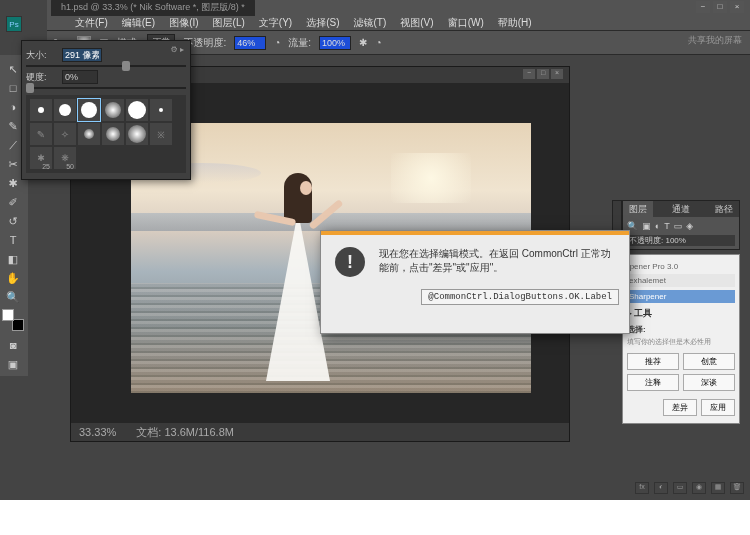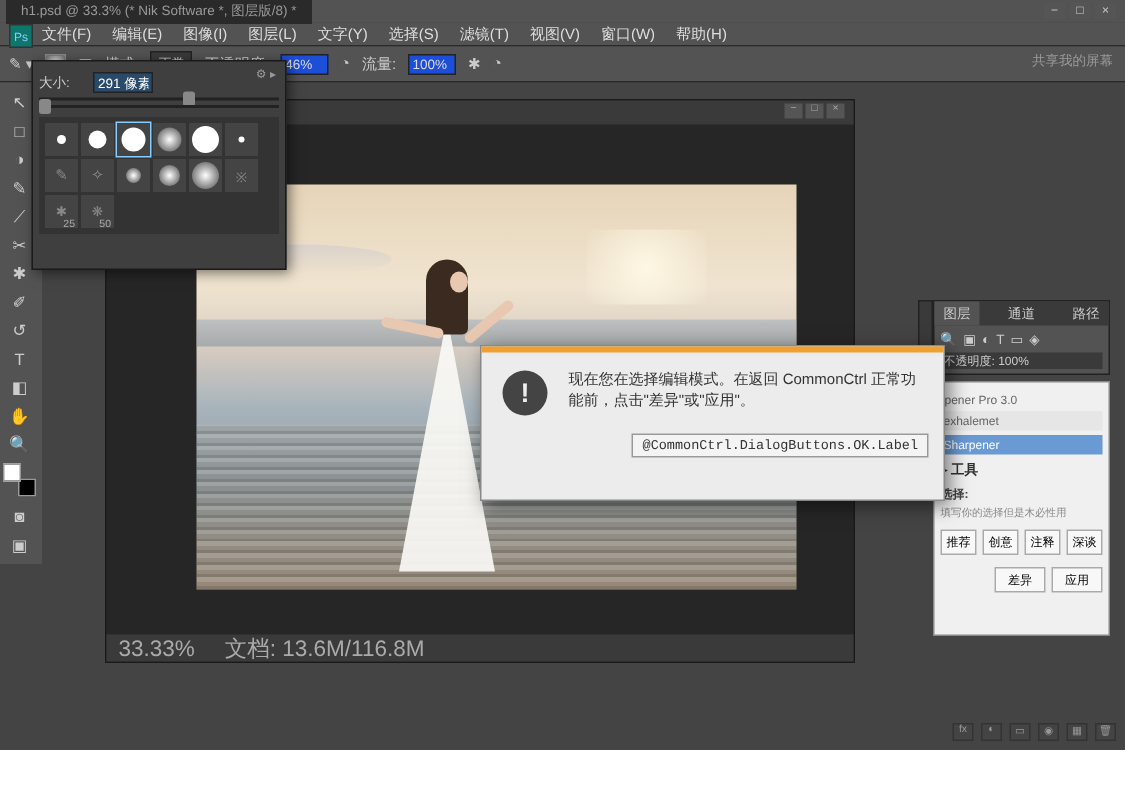--- a/index.html
+++ b/index.html
@@ -1,17 +1,17 @@
 <!DOCTYPE html>
 <html><head>
 <meta charset="utf-8">
 <style>
 * { margin: 0; padding: 0; box-sizing: border-box; font-family: "Microsoft YaHei", sans-serif; }
 body { background: #fff; width: 750px; height: 535px; overflow: hidden; font-size: 10px; color: #ccc; }
-.app { position: relative; width: 750px; height: 500px; background: #444; }
+.app { position: relative; width: 750px; height: 500px; background: #444; padding-left: 47px; }
 .tabbar { height: 15px; background: #535353; display: flex; align-items: center; font-size: 9px; color: #ddd; padding-left: 4px; }
 .tab { padding: 2px 10px; background: #3a3a3a; margin-right: 2px; border-radius: 2px 2px 0 0; }
 .tab.inactive { background: #2a2a2a; color: #999; }
 .wincontrols { position: absolute; right: 6px; top: 1px; display: flex; gap: 3px; }
 .wincontrols span { width: 14px; height: 12px; background: #555; color: #ccc; font-size: 8px; text-align: center; line-height: 12px; }
 .menubar { height: 16px; background: #535353; display: flex; align-items: center; padding-left: 28px; gap: 14px; font-size: 10px; color: #ddd; border-bottom: 1px solid #2a2a2a; }
 .ps-logo { position: absolute; left: 6px; top: 16px; width: 16px; height: 16px; background: #0f766e; color: #8cf; font-size: 8px; font-weight: normal; text-align: center; line-height: 16px; border: 1px solid #333; }
 .optbar { height: 24px; background: #535353; display: flex; align-items: center; gap: 8px; padding: 0 6px; border-bottom: 1px solid #2a2a2a; font-size: 10px; }
 .optbar .swatch { width: 14px; height: 14px; border: 1px solid #888; }
 .optbar .dd { background: #3a3a3a; border: 1px solid #222; padding: 1px 4px; font-size: 9px; }
@@ -31,21 +31,21 @@
 .sun { position: absolute; right: 60px; top: 30px; width: 80px; height: 50px; background: radial-gradient(circle, rgba(255,250,230,0.9), transparent); }
 .cloud1 { position: absolute; left: 10px; top: 40px; width: 120px; height: 20px; background: linear-gradient(rgba(200,200,210,0.5),transparent); border-radius: 50%; }
 .mountain { position: absolute; left: 0; top: 90px; width: 100%; height: 18px; background: linear-gradient(to bottom, #9ab 0%, #789 100%); opacity: 0.5; }
 .waves { position: absolute; left: 0; bottom: 0; width: 100%; height: 110px; background: repeating-linear-gradient(0deg, rgba(80,80,70,0.3) 0 2px, rgba(140,130,120,0.2) 2px 5px, rgba(200,190,180,0.3) 5px 8px); }
 .figure { position: absolute; left: 115px; top: 50px; width: 100px; height: 210px; }
 .hair { position: absolute; left: 38px; top: 0; width: 28px; height: 50px; background: #3a2a20; border-radius: 14px 14px 4px 4px; }
 .face { position: absolute; left: 54px; top: 8px; width: 12px; height: 14px; background: #e8c8b0; border-radius: 50%; }
 .arm-l { position: absolute; left: 8px; top: 42px; width: 42px; height: 7px; background: #e8c8b0; border-radius: 4px; transform: rotate(12deg); }
 .arm-r { position: absolute; left: 60px; top: 38px; width: 40px; height: 7px; background: #e8c8b0; border-radius: 4px; transform: rotate(-40deg); }
 .dress { position: absolute; left: 20px; top: 38px; width: 0; height: 0; border-left: 32px solid transparent; border-right: 32px solid transparent; border-bottom: 170px solid rgba(250,248,245,0.92); }
-.statusbar { position: absolute; left: 0; bottom: 0; height: 18px; width: 100%; background: #3a3a3a; display: flex; align-items: center; gap: 20px; padding: 0 8px; font-size: 15px; color: #aaa; }
+.statusbar { position: absolute; left: 0; bottom: 0; height: 18px; width: 100%; background: #3a3a3a; display: flex; align-items: center; gap: 20px; padding: 0 8px; font-size: 11px; color: #aaa; }
 .brushpanel { position: absolute; left: 21px; top: 40px; width: 170px; height: 140px; background: #3f3f3f; border: 1px solid #1a1a1a; z-index: 5; padding: 4px; box-shadow: 2px 2px 8px rgba(0,0,0,0.5); }
 .brow { display: flex; align-items: flex-end; gap: 6px; font-size: 9px; margin: 3px 0; }
 .brow .lbl { width: 30px; color: #ccc; }
 .brow .val { width: 40px; background: #2a4a6a; border: 1px solid #222; color: #fff; padding: 1px 2px; font-size: 9px; }
 .brow .val2 { width: 36px; background: #333; border: 1px solid #222; padding: 1px 2px; }
 .slider { flex: 1; height: 2px; background: #222; position: relative; }
 .slider .thumb { position: absolute; width: 8px; height: 10px; background: #888; top: -4px; border-radius: 2px; }
 .gear { position: absolute; right: 6px; top: 4px; color: #999; font-size: 8px; }
 .brushes { margin-top: 6px; background: #333; padding: 4px; display: grid; grid-template-columns: repeat(6, 22px); gap: 2px; }
 .brush { width: 22px; height: 22px; background: #444; display: flex; align-items: center; justify-content: center; }
@@ -65,21 +65,21 @@
 .ptabs span.act { background: #535353; }
 .prows { padding: 2px; }
 .prow { display: flex; align-items: center; height: 14px; font-size: 9px; gap: 4px; padding: 0 2px; }
 .prow .dd { background: #3a3a3a; flex: 1; padding: 0 2px; font-size: 8px; }
 .pbtns { position: absolute; right: 6px; bottom: 6px; display: flex; gap: 5px; }
 .pbtns span { width: 14px; height: 12px; background: #444; border: 1px solid #333; font-size: 7px; text-align: center; color: #999; }
 .plugin { position: absolute; right: 10px; top: 254px; width: 118px; height: 170px; background: #f0f0f0; border: 1px solid #888; z-index: 2; padding: 4px; color: #444; font-size: 9px; }
 .plugin .row { margin: 3px 0; font-size: 8px; color: #666; }
 .plugin .sec { font-weight: bold; color: #333; margin-top: 4px; font-size: 9px; }
 .plugin .desc { font-size: 7px; color: #888; margin: 2px 0 6px; }
-.plugin .bgrid { display: grid; grid-template-columns: 1fr 1fr 1fr 1fr; gap: 4px; margin-top: 2px; }
+.plugin .bgrid { display: grid; grid-template-columns: 1fr 1fr; gap: 4px; margin-top: 2px; }
 .plugin button { background: #f8f8f8; border: 1px solid #aaa; font-size: 8px; padding: 2px 0; }
 .plugin .last { display: flex; gap: 4px; justify-content: flex-end; margin-top: 8px; }
 .plugin .last button { padding: 2px 8px; }
 .collapsed { position: absolute; right: 128px; top: 200px; width: 10px; height: 40px; background: #3a3a3a; border: 1px solid #222; }
 </style>
 </head>
 <body>
 
 <div class="app">
 
@@ -177,20 +177,24 @@
     <div class="brow">
       <span class="lbl">大小:</span>
       <input class="val" value="291 像素" style="">
     </div>
     <div class="brow">
         <div class="slider">
           <div class="thumb" style="left:60%"></div>
         </div>
       </div>
     <div class="brow">
+      <span class="lbl">硬度:</span>
+      <span class="val2">0%</span>
+    </div>
+    <div class="brow">
         <div class="slider">
           <div class="thumb" style="left:0"></div>
         </div>
       </div>
     <div class="brushes">
       <div class="brush">
           <div class="dot" style="width:6px;height:6px"></div>
         </div>
       <div class="brush">
           <div class="dot" style="width:12px;height:12px"></div>

